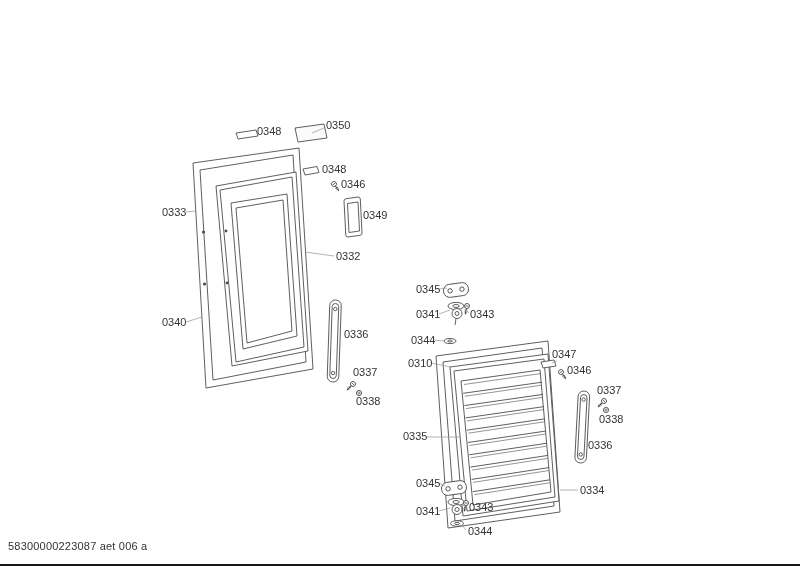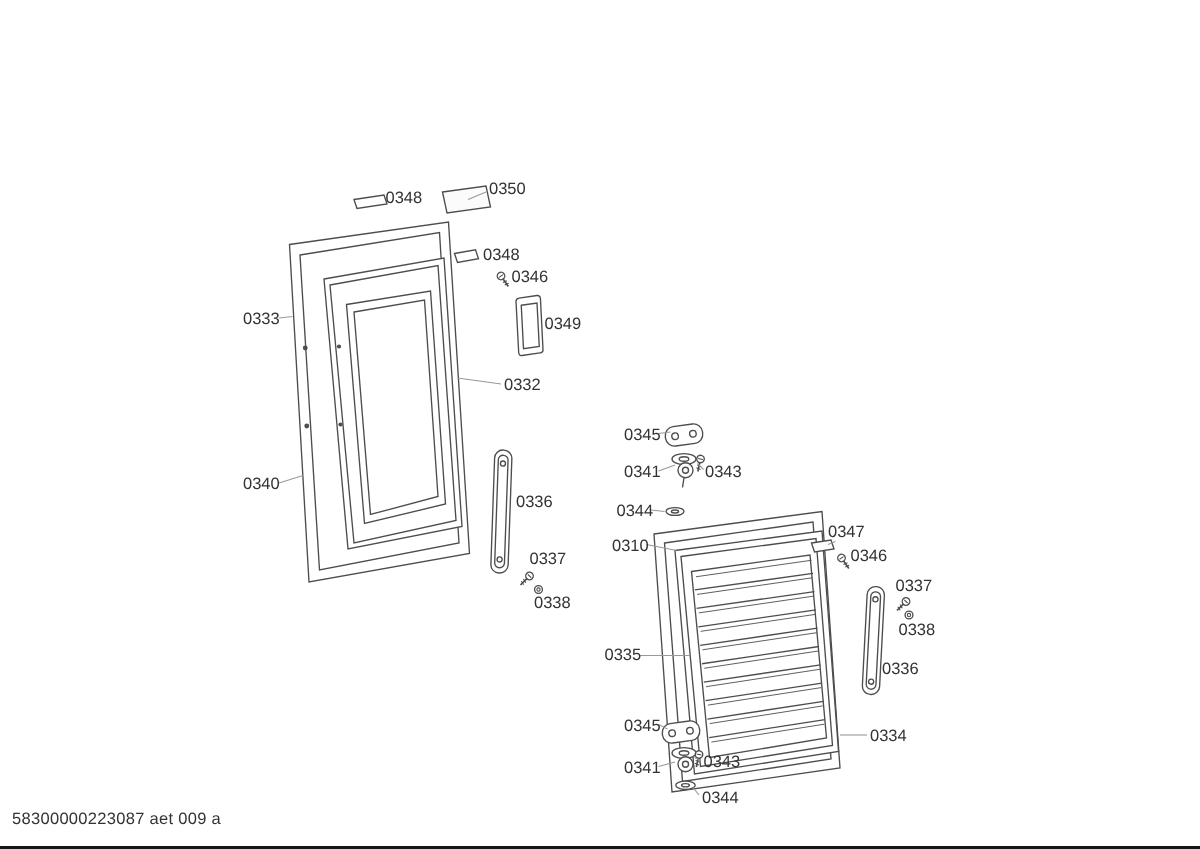--- a/index.html
+++ b/index.html
@@ -185,15 +185,15 @@
       <text x="588" y="449">0336</text>
       <text x="403" y="440">0335</text>
       <text x="580" y="494">0334</text>
       <text x="416" y="487">0345</text>
       <text x="416" y="515">0341</text>
       <text x="469" y="511">0343</text>
       <text x="468" y="535">0344</text>
     </g>
   </svg>
 
-  <div class="footer-code">58300000223087 aet 009 a</div>
+  <div class="footer-code">58300000223087 aet 006 a</div>
   <div class="bottom-edge"></div>
 </div>
 
 </body></html>

